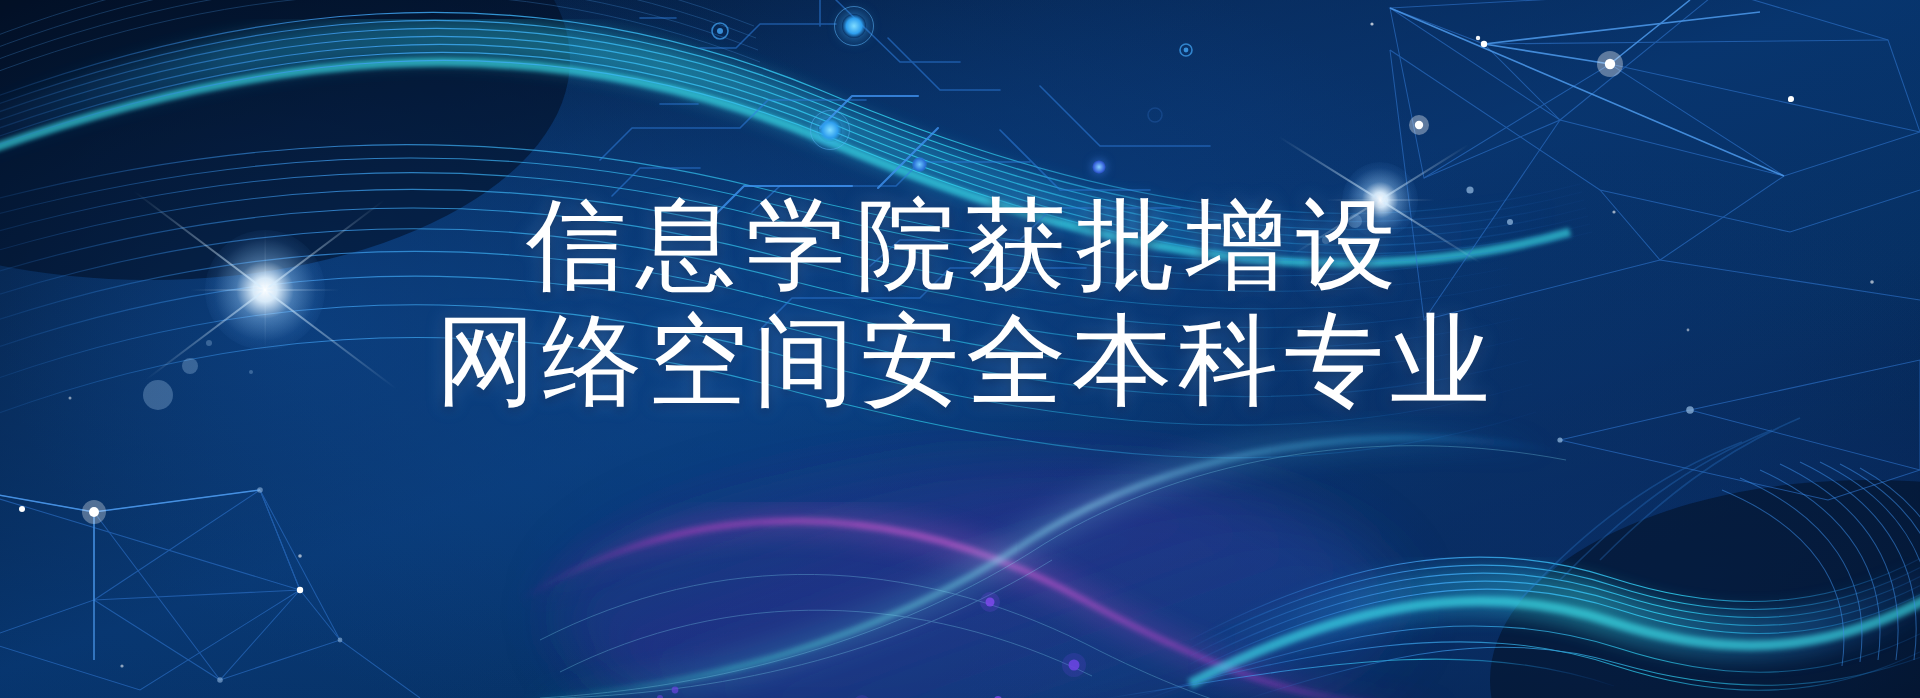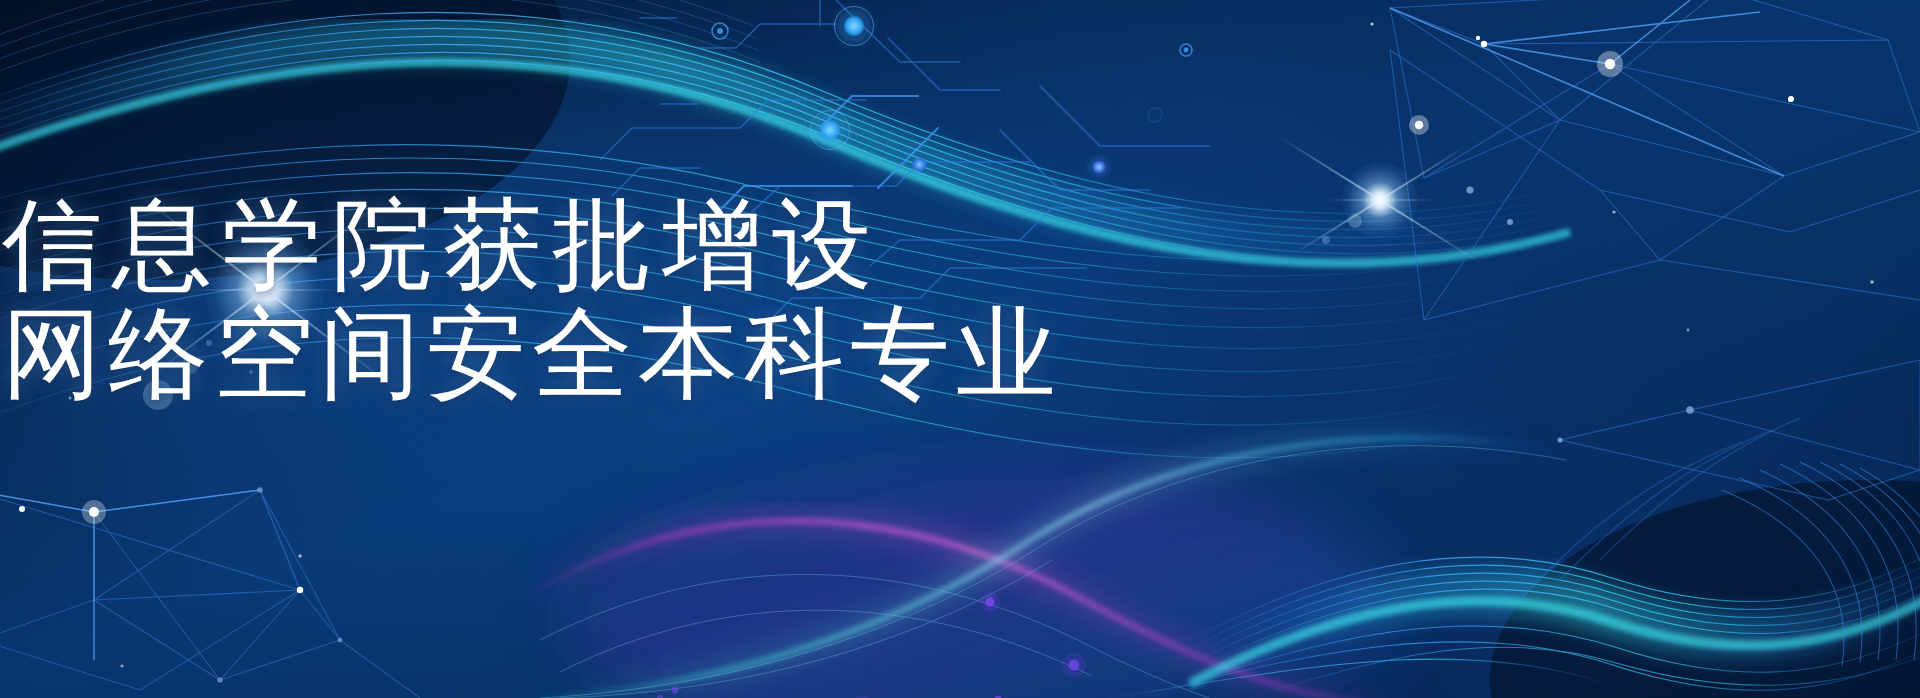--- a/index.html
+++ b/index.html
@@ -17,36 +17,37 @@
       radial-gradient(ellipse 1000px 600px at 1650px 620px, rgba(9,48,104,.8) 0%, rgba(5,30,70,0) 70%),
       linear-gradient(160deg,#021024 0%, #041b3c 22%, #07356e 48%, #063063 68%, #04204a 86%, #020f26 100%);
   }
 
   .layer{position:absolute;inset:0;pointer-events:none;}
   .layer svg{position:absolute;inset:0;width:100%;height:100%;display:block;}
 
   
   #title-block{
     position:absolute;
-    left:2px; right:0;
+    left:12px; right:0;
     top:188px;
+    text-align:center;
     z-index:40;
   }
   .title-line{
     display:block;
     color:#ffffff;
     font-size:96px;
     line-height:116px;
     letter-spacing:8px;
     font-weight:400;
     text-shadow:0 0 18px rgba(120,190,255,.35), 0 2px 10px rgba(0,20,50,.55);
     white-space:nowrap;
   }
   #title-line-1{font-size:100px;letter-spacing:10px;}
-  #title-line-2{font-size:100px;letter-spacing:6px;font-family:Liberation Mono, monospace;}
+  #title-line-2{font-size:100px;letter-spacing:6px;}
 
   
   .flare{position:absolute;pointer-events:none;z-index:30;}
   .flare .core{
     position:absolute;border-radius:50%;
     background:radial-gradient(circle,#ffffff 0%, rgba(225,242,255,.95) 14%, rgba(150,205,255,.42) 34%, rgba(90,160,235,.12) 60%, rgba(40,100,190,0) 78%);
   }
   .flare .ray{
     position:absolute;left:50%;top:50%;
     background:linear-gradient(90deg, rgba(255,255,255,0) 0%, rgba(215,238,255,.75) 48%, rgba(255,255,255,.92) 50%, rgba(215,238,255,.75) 52%, rgba(255,255,255,0) 100%);

